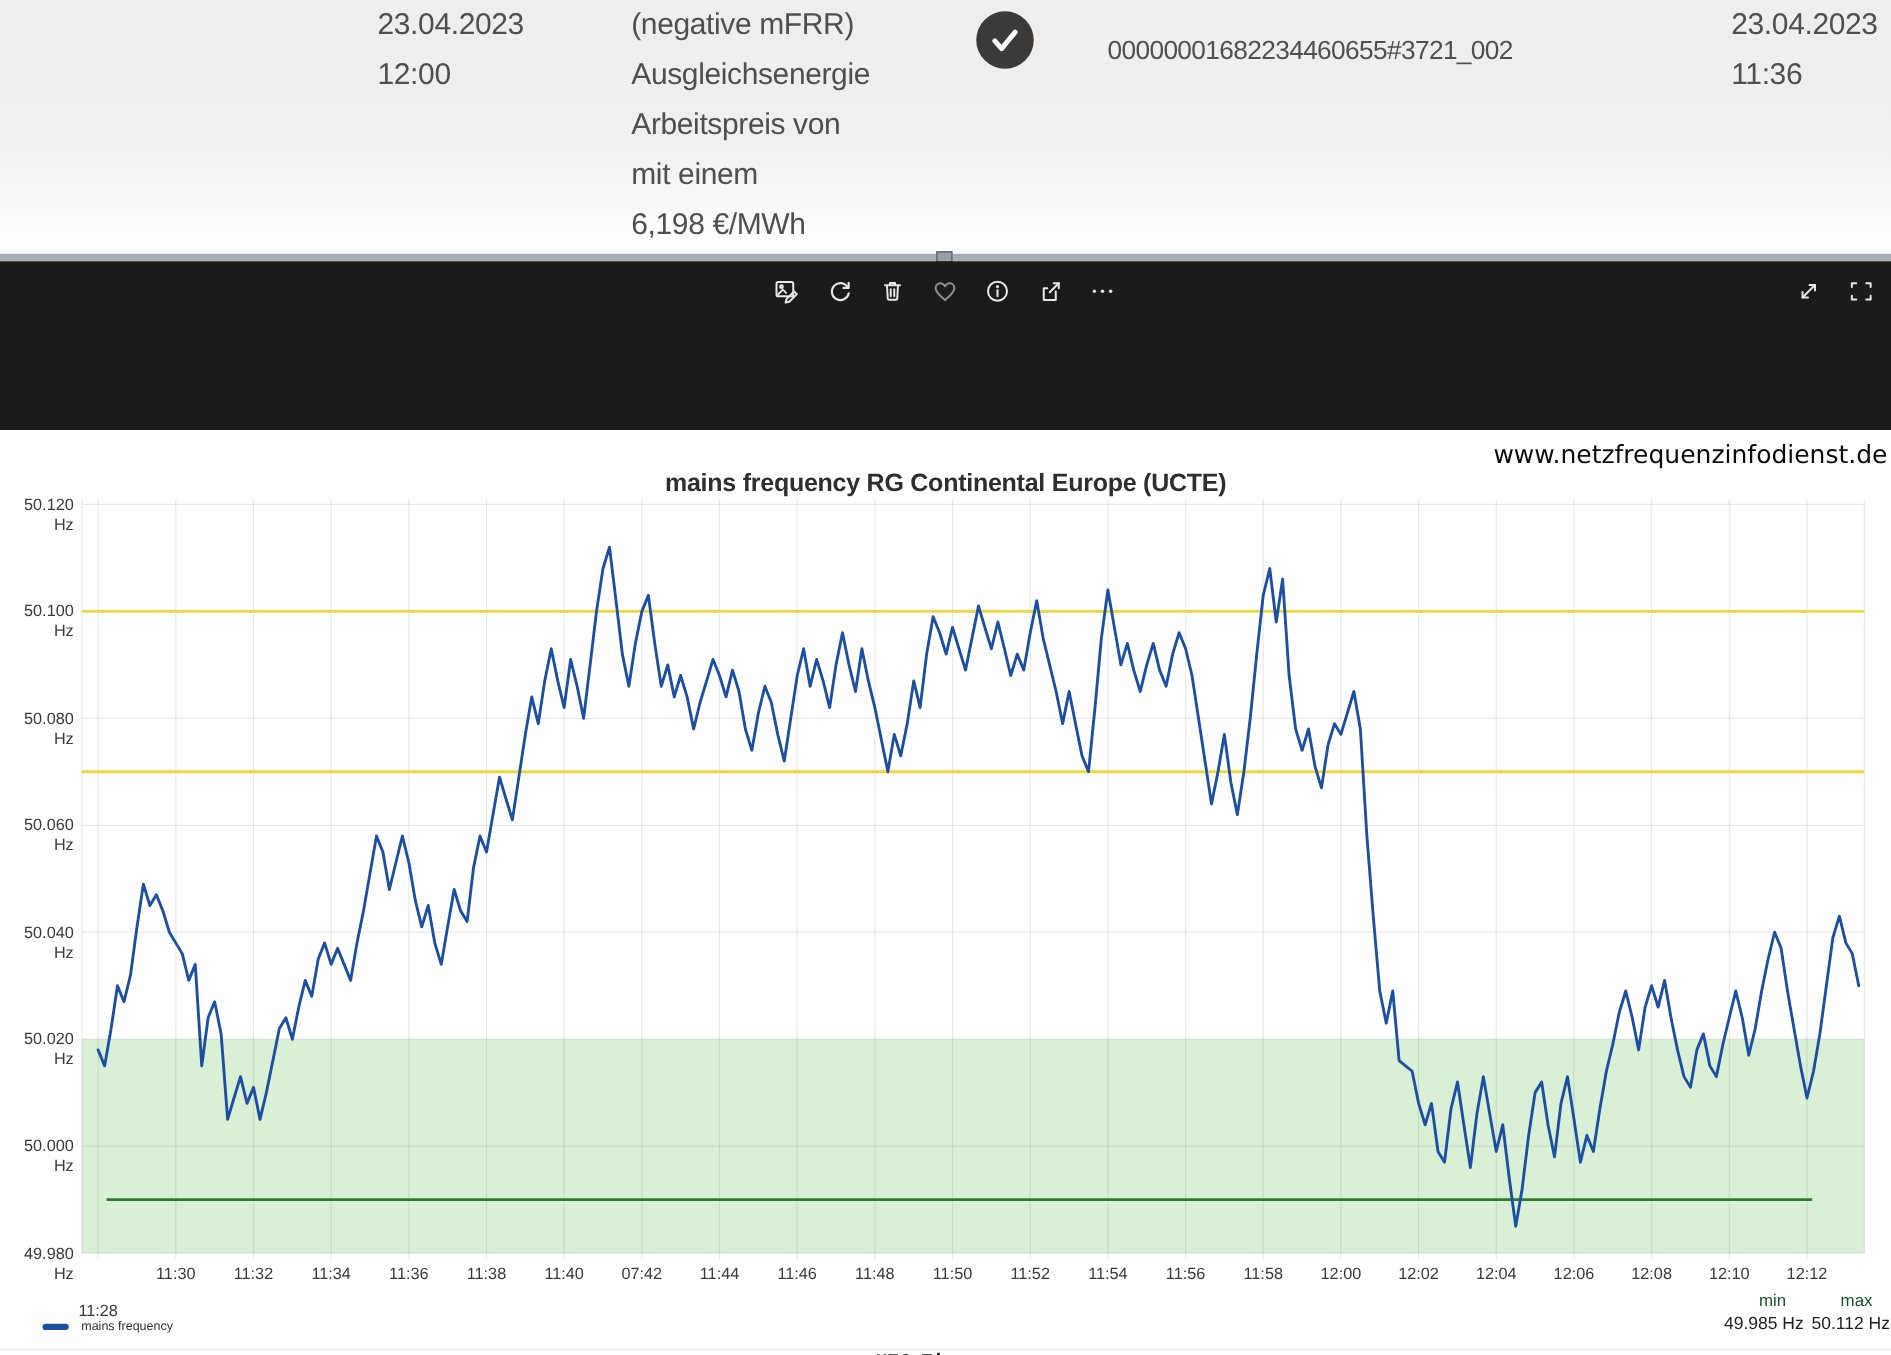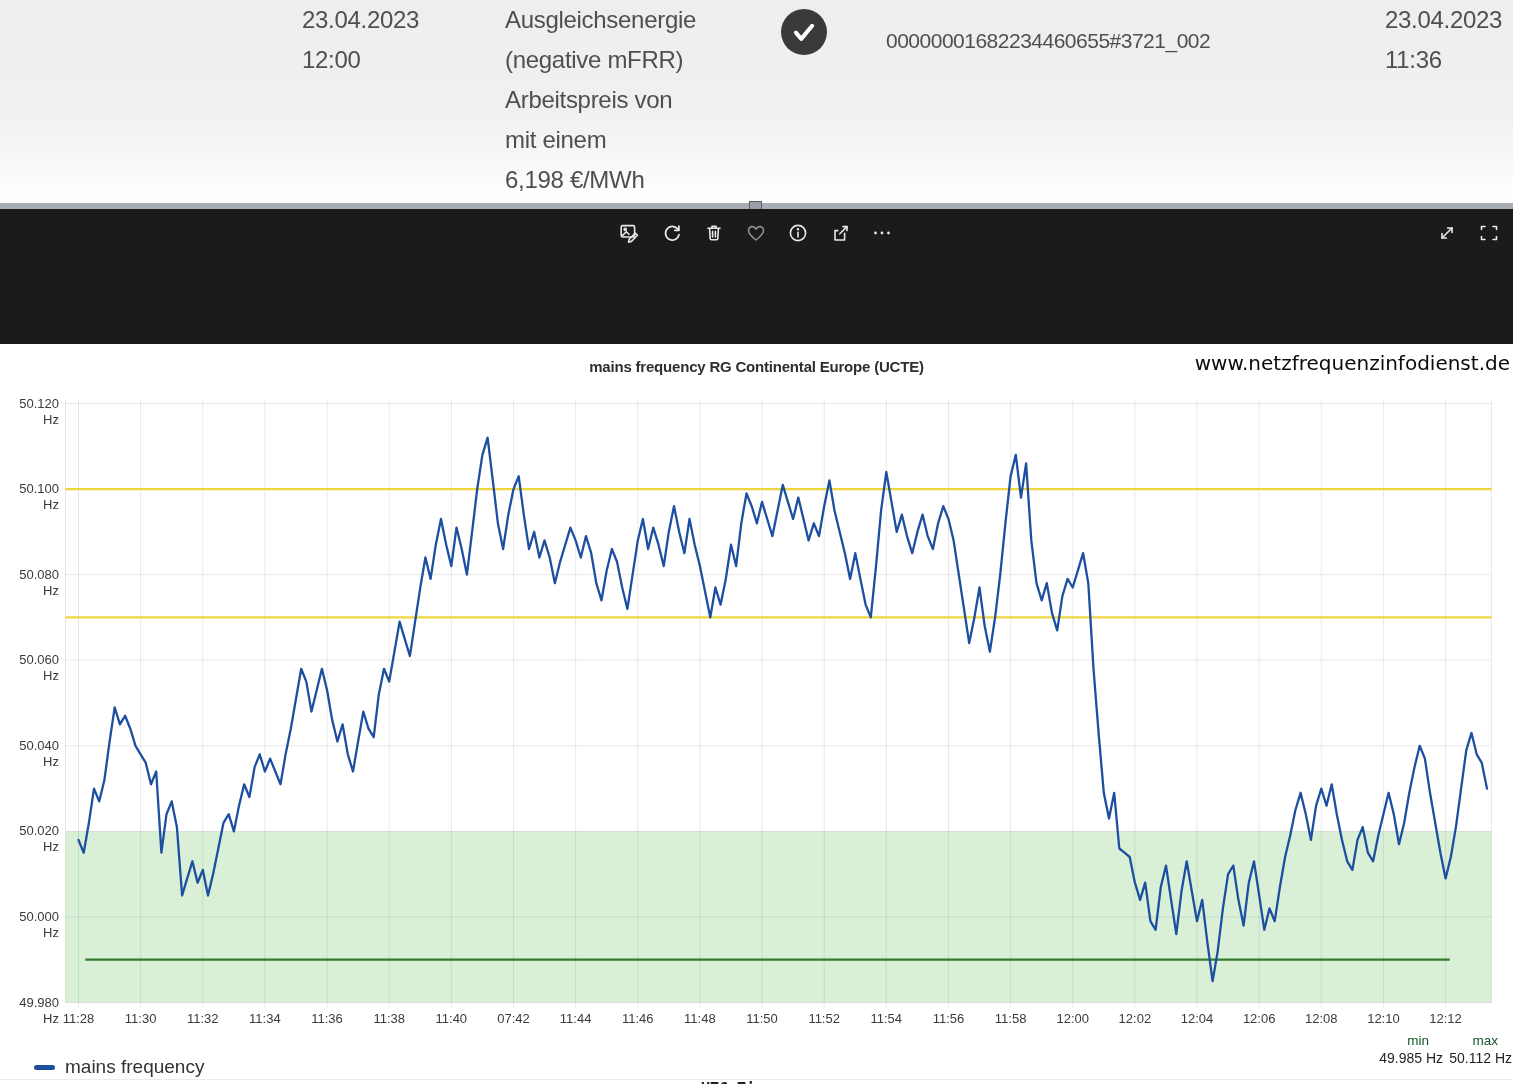--- a/index.html
+++ b/index.html
@@ -25,48 +25,48 @@
   .divider .handle{position:absolute;left:749px;top:-2px;width:13px;height:9px;background:#9aa0a8;
                    border:1px solid #5a5f66;box-sizing:border-box;}
 
   
   .blackbar{position:absolute;left:0;top:209px;width:1513px;height:135px;background:#1b1b1b;}
   .tool-btn{position:absolute;top:12px;width:24px;height:24px;background:none;border:none;padding:0;cursor:pointer;}
   .tool-btn svg{display:block;}
 
   
   .chart-section{position:absolute;left:0;top:344px;width:1513px;height:740px;background:#fff;}
-  .chart-title{position:absolute;left:0;top:14px;width:1513px;text-align:center;
-               font-size:15px;font-weight:700;letter-spacing:-0.2px;color:#2e2e2e;}
+  .chart-title{position:absolute;left:0;top:32px;width:1513px;text-align:center;
+               font-size:20px;font-weight:700;letter-spacing:-0.2px;color:#2e2e2e;}
   .watermark{position:absolute;top:7px;right:3px;font-family:"DejaVu Sans",sans-serif;
              font-size:20px;color:#0b0b0b;}
   #plot{position:absolute;left:0;top:0;}
   .ytick{position:absolute;left:0;width:59px;text-align:right;font-size:13px;color:#3a3a3a;height:16px;line-height:16px;}
   .xtick{position:absolute;width:44px;text-align:center;font-size:13px;color:#3a3a3a;top:667px;height:16px;line-height:16px;}
   .utc-label{position:absolute;left:662px;top:692px;width:150px;text-align:center;
              font-family:"DejaVu Sans Mono",monospace;font-weight:700;font-size:15px;color:#222;margin-top:44px;}
   .legend{position:absolute;left:34px;top:712px;display:flex;align-items:center;gap:10px;}
   .legend .dash{width:21px;height:5px;border-radius:2.5px;background:#1d4fa0;}
-  .legend .lbl{font-size:19px;color:#333;text-align:center;}
+  .legend .lbl{font-size:10px;color:#333;text-align:center;}
   .minmax{position:absolute;left:1358px;top:689px;display:grid;grid-template-columns:85px 69px;row-gap:2px;}
   .minmax .hdr{font-size:13.5px;font-weight:400;color:#14532d;text-align:right;padding-right:14px;}
   .minmax .val{font-size:14px;color:#1f1f1f;text-align:right;}
   .bottom-line{position:absolute;left:0;top:735px;width:1513px;height:1px;background:#ebebeb;}
 </style>
 </head>
 <body>
 
 <div class="toprow">
   <div class="cell cell-2">
     <div>23.04.2023</div>
     <div>12:00</div>
   </div>
   <div class="cell cell-3">
+    <div>(negative mFRR)</div>
     <div>Ausgleichsenergie</div>
-    <div>(negative mFRR)</div>
     <div>Arbeitspreis von</div>
     <div>mit einem</div>
     <div>6,198 €/MWh</div>
   </div>
   <div class="check-badge">
     <svg width="30" height="30" viewBox="0 0 24 24">
       <path d="M5.5 12.5 l4.3 5 L18.5 7" fill="none" stroke="#ffffff" stroke-width="3.2" stroke-linecap="round" stroke-linejoin="round"></path>
     </svg>
   </div>
   <div class="cell cell-id">00000001682234460655#3721_002</div>
@@ -193,21 +193,21 @@
     </svg>
   <div id="ticks">
       <div class="ytick" style="top: 51.5px;">50.120 Hz</div>
       <div class="ytick" style="top: 137.071px;">50.100 Hz</div>
       <div class="ytick" style="top: 222.643px;">50.080 Hz</div>
       <div class="ytick" style="top: 308.214px;">50.060 Hz</div>
       <div class="ytick" style="top: 393.786px;">50.040 Hz</div>
       <div class="ytick" style="top: 479.357px;">50.020 Hz</div>
       <div class="ytick" style="top: 564.929px;">50.000 Hz</div>
       <div class="ytick" style="top: 650.5px;">49.980 Hz</div>
-      <div class="xtick" style="left: 56.5px;">11:28</div>
+      <div class="xtick" style="left: 56.5px; margin-top: 30px;">11:28</div>
       <div class="xtick" style="left: 118.64px;">11:30</div>
       <div class="xtick" style="left: 180.78px;">11:32</div>
       <div class="xtick" style="left: 242.92px;">11:34</div>
       <div class="xtick" style="left: 305.06px;">11:36</div>
       <div class="xtick" style="left: 367.2px;">11:38</div>
       <div class="xtick" style="left: 429.34px;">11:40</div>
       <div class="xtick" style="left: 491.48px;">07:42</div>
       <div class="xtick" style="left: 553.62px;">11:44</div>
       <div class="xtick" style="left: 615.76px;">11:46</div>
       <div class="xtick" style="left: 677.9px;">11:48</div>

